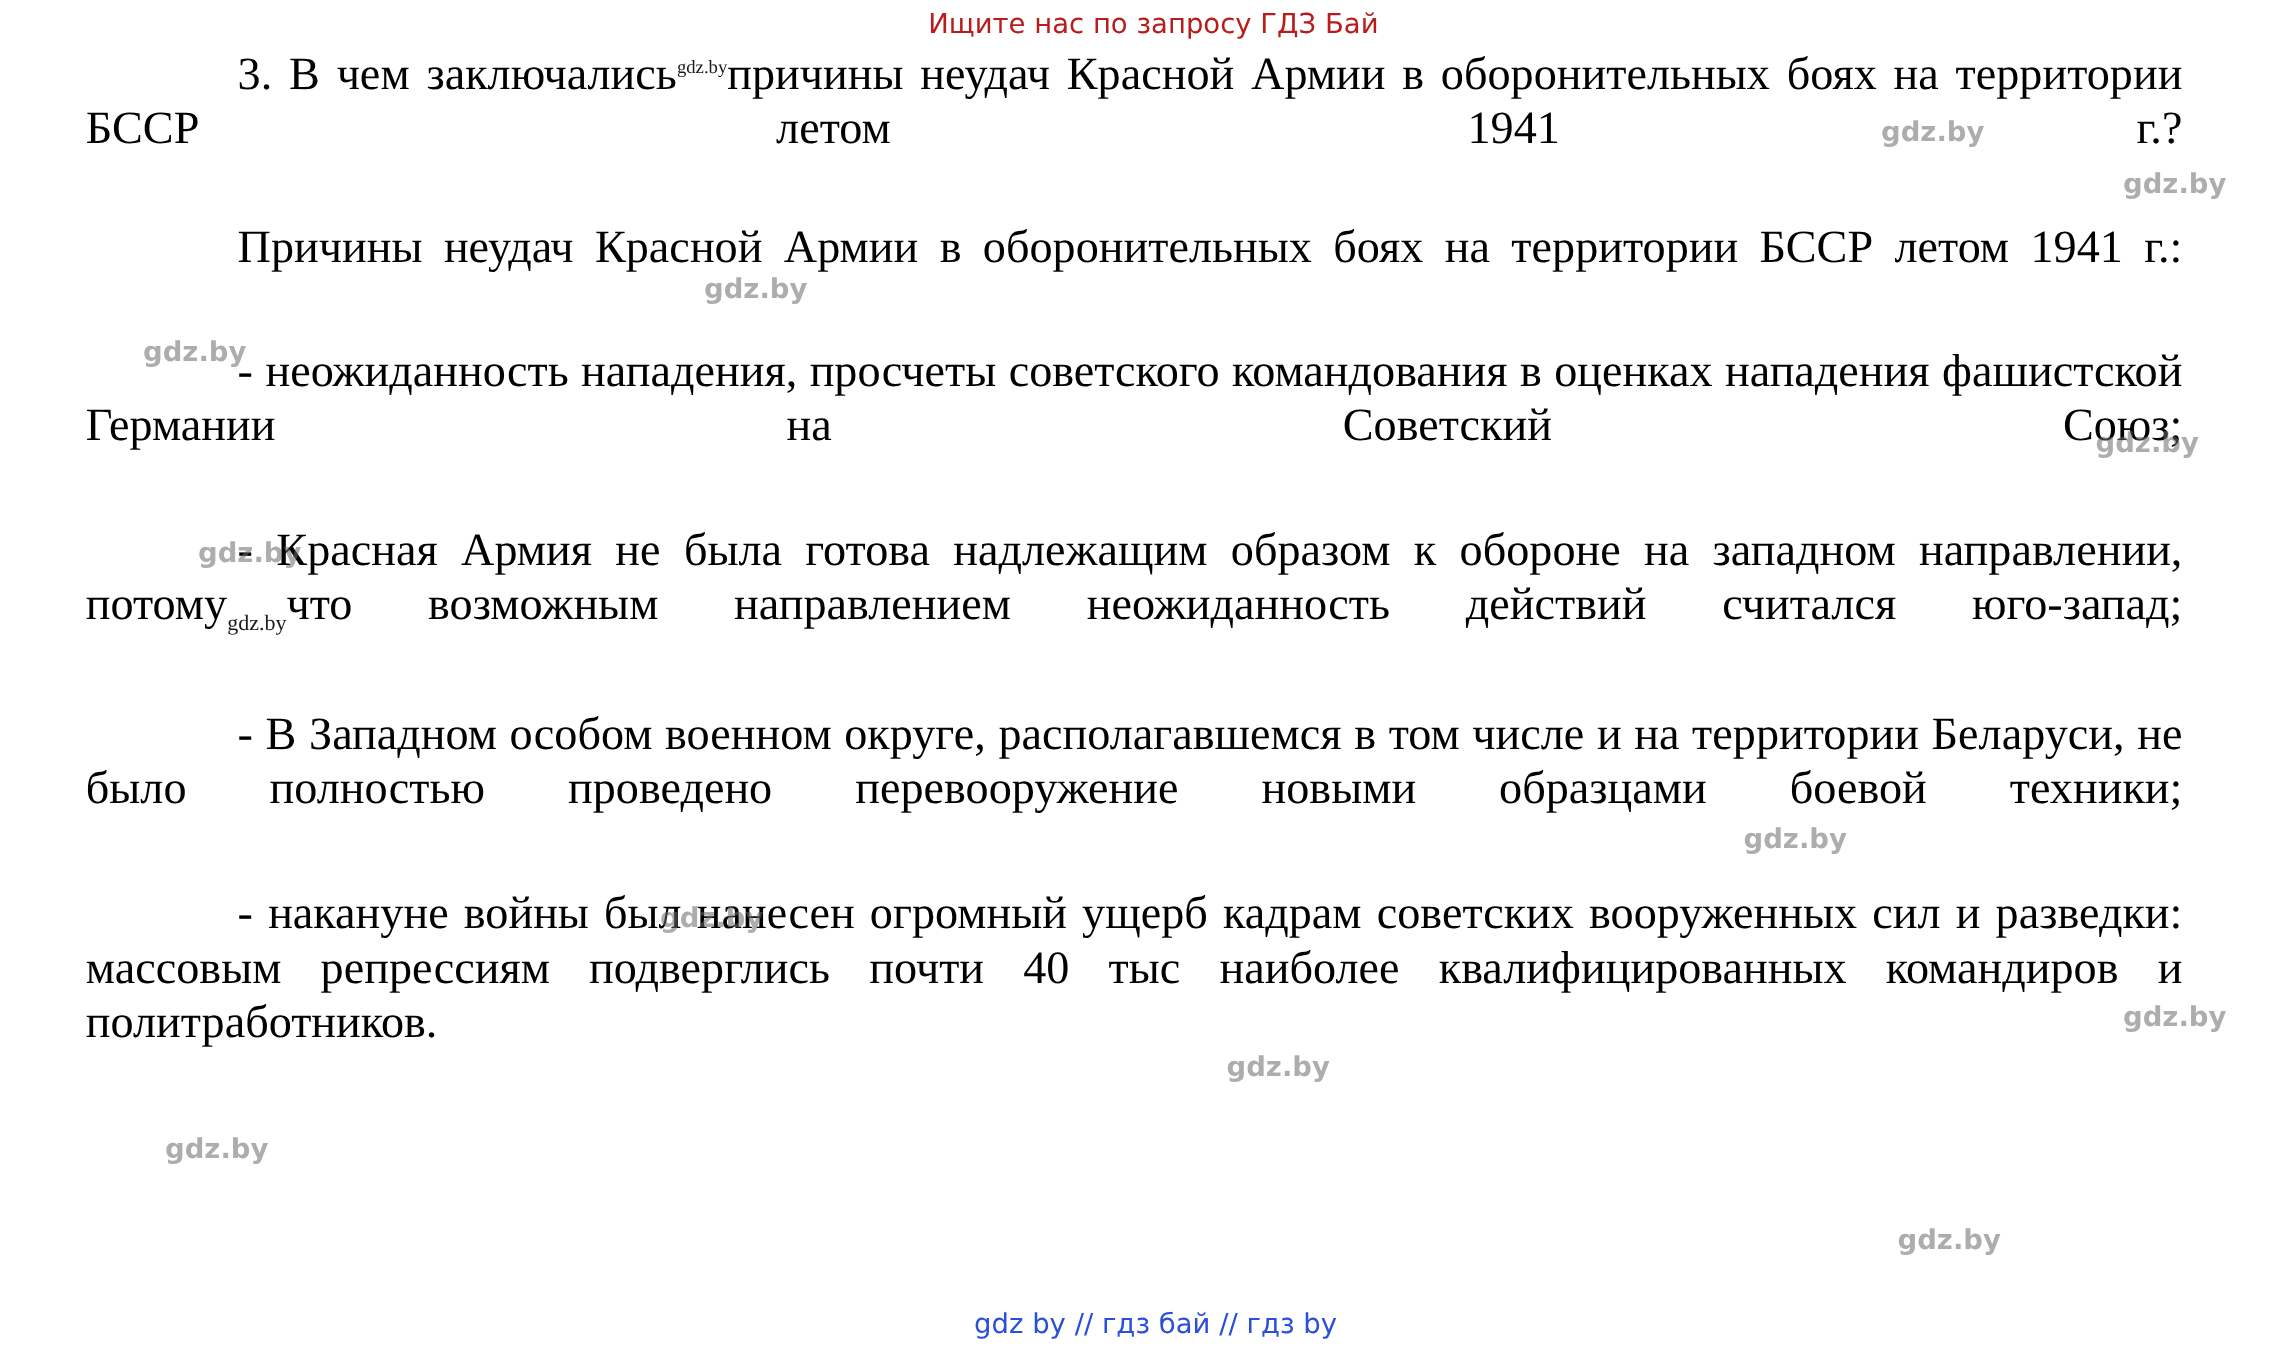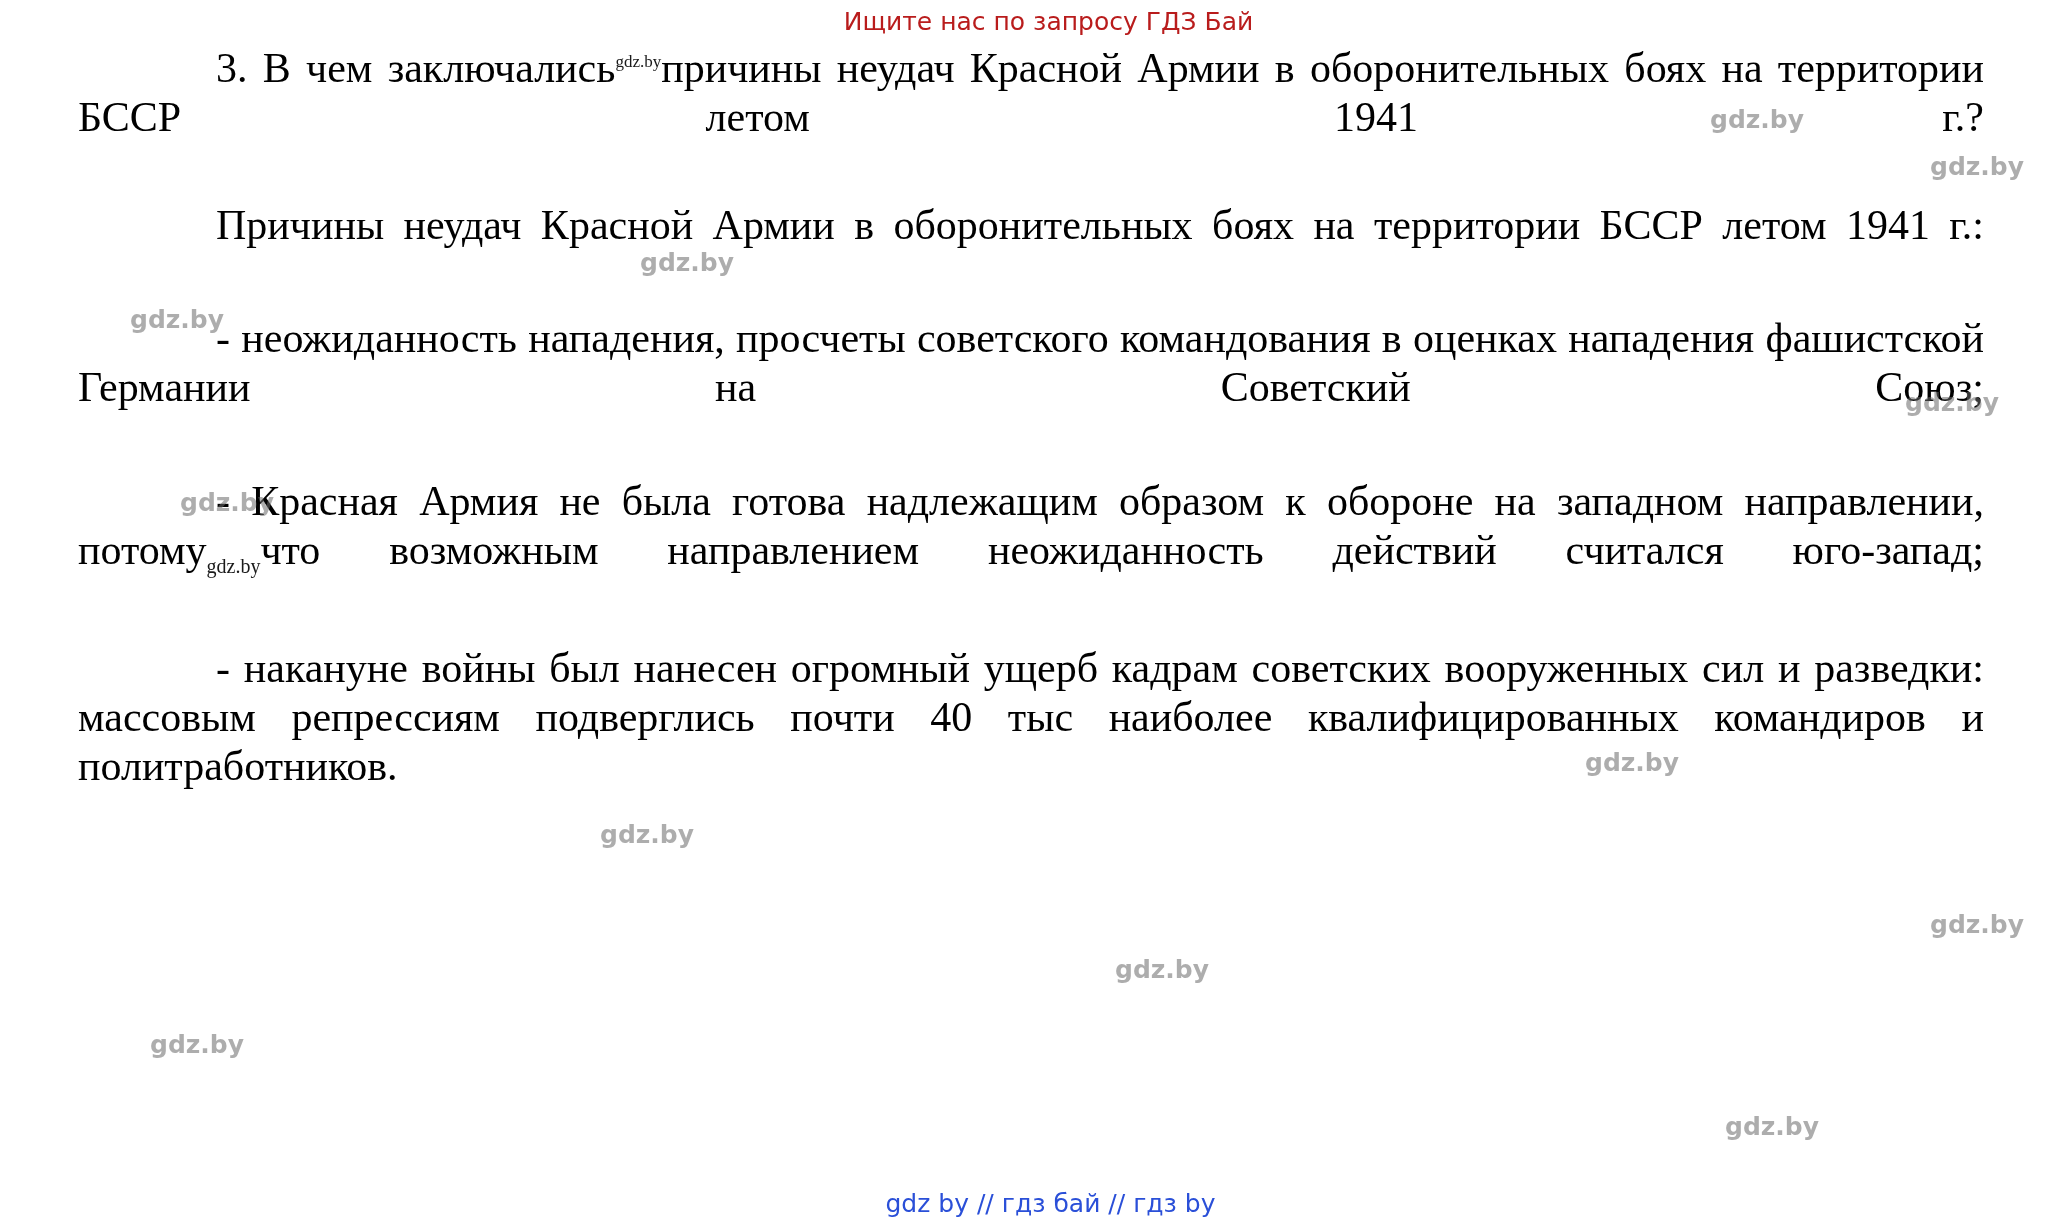--- a/index.html
+++ b/index.html
@@ -120,20 +120,21 @@
 
     <p class="para q"><span>3.</span> <span>В чем заключались</span><span class="sup">gdz.by</span><span>причины неудач Красной Армии в оборонительных боях на территории БССР летом 1941 г.?</span></p>
 
     <p class="para lead">Причины неудач Красной Армии в оборонительных боях на территории БССР летом 1941 г.:</p>
 
     <p class="para bullet"><span>-</span> <span>неожиданность нападения, просчеты советского командования в оценках нападения фашистской Германии на Советский Союз;</span></p>
 
 
     <p class="para bullet"><span>-</span> <span>Красная Армия не была готова надлежащим образом к обороне на западном направлении, потому</span><span class="sub">gdz.by</span><span>что возможным направлением неожиданность действий считался юго-запад;</span></p>
 
+    <p class="para bullet"><span>-</span> <span>В Западном особом военном округе, располагавшемся в том числе и на территории Беларуси, не было полностью проведено перевооружение новыми образцами боевой техники;</span></p>
 
     <p class="para bullet"><span>-</span> <span>накануне войны был нанесен огромный ущерб кадрам советских вооруженных сил и разведки: массовым репрессиям подверглись почти 40 тыс наиболее квалифицированных командиров и политработников.</span></p>
 
   </div>
 
   <div class="bottom-banner">
     <span>gdz by</span>
     <span class="sep">//</span>
     <span>гдз бай</span>
     <span class="sep">//</span>

